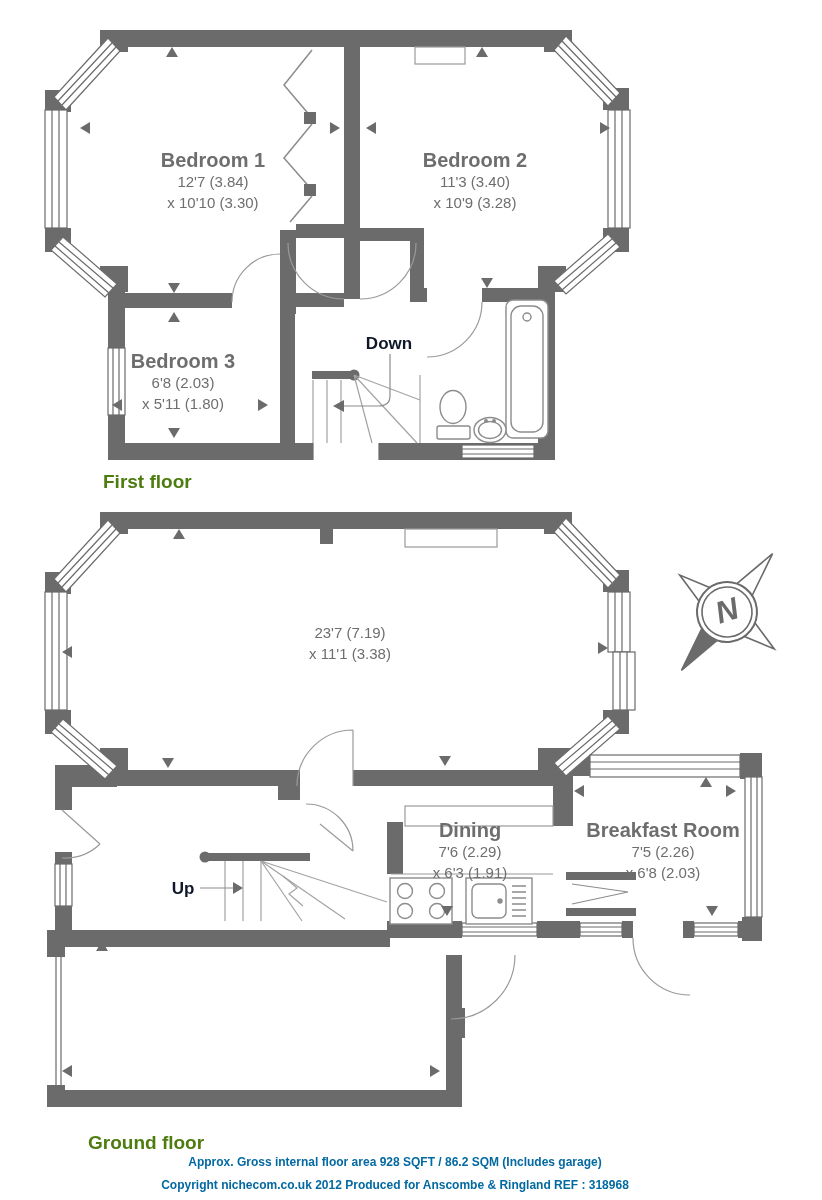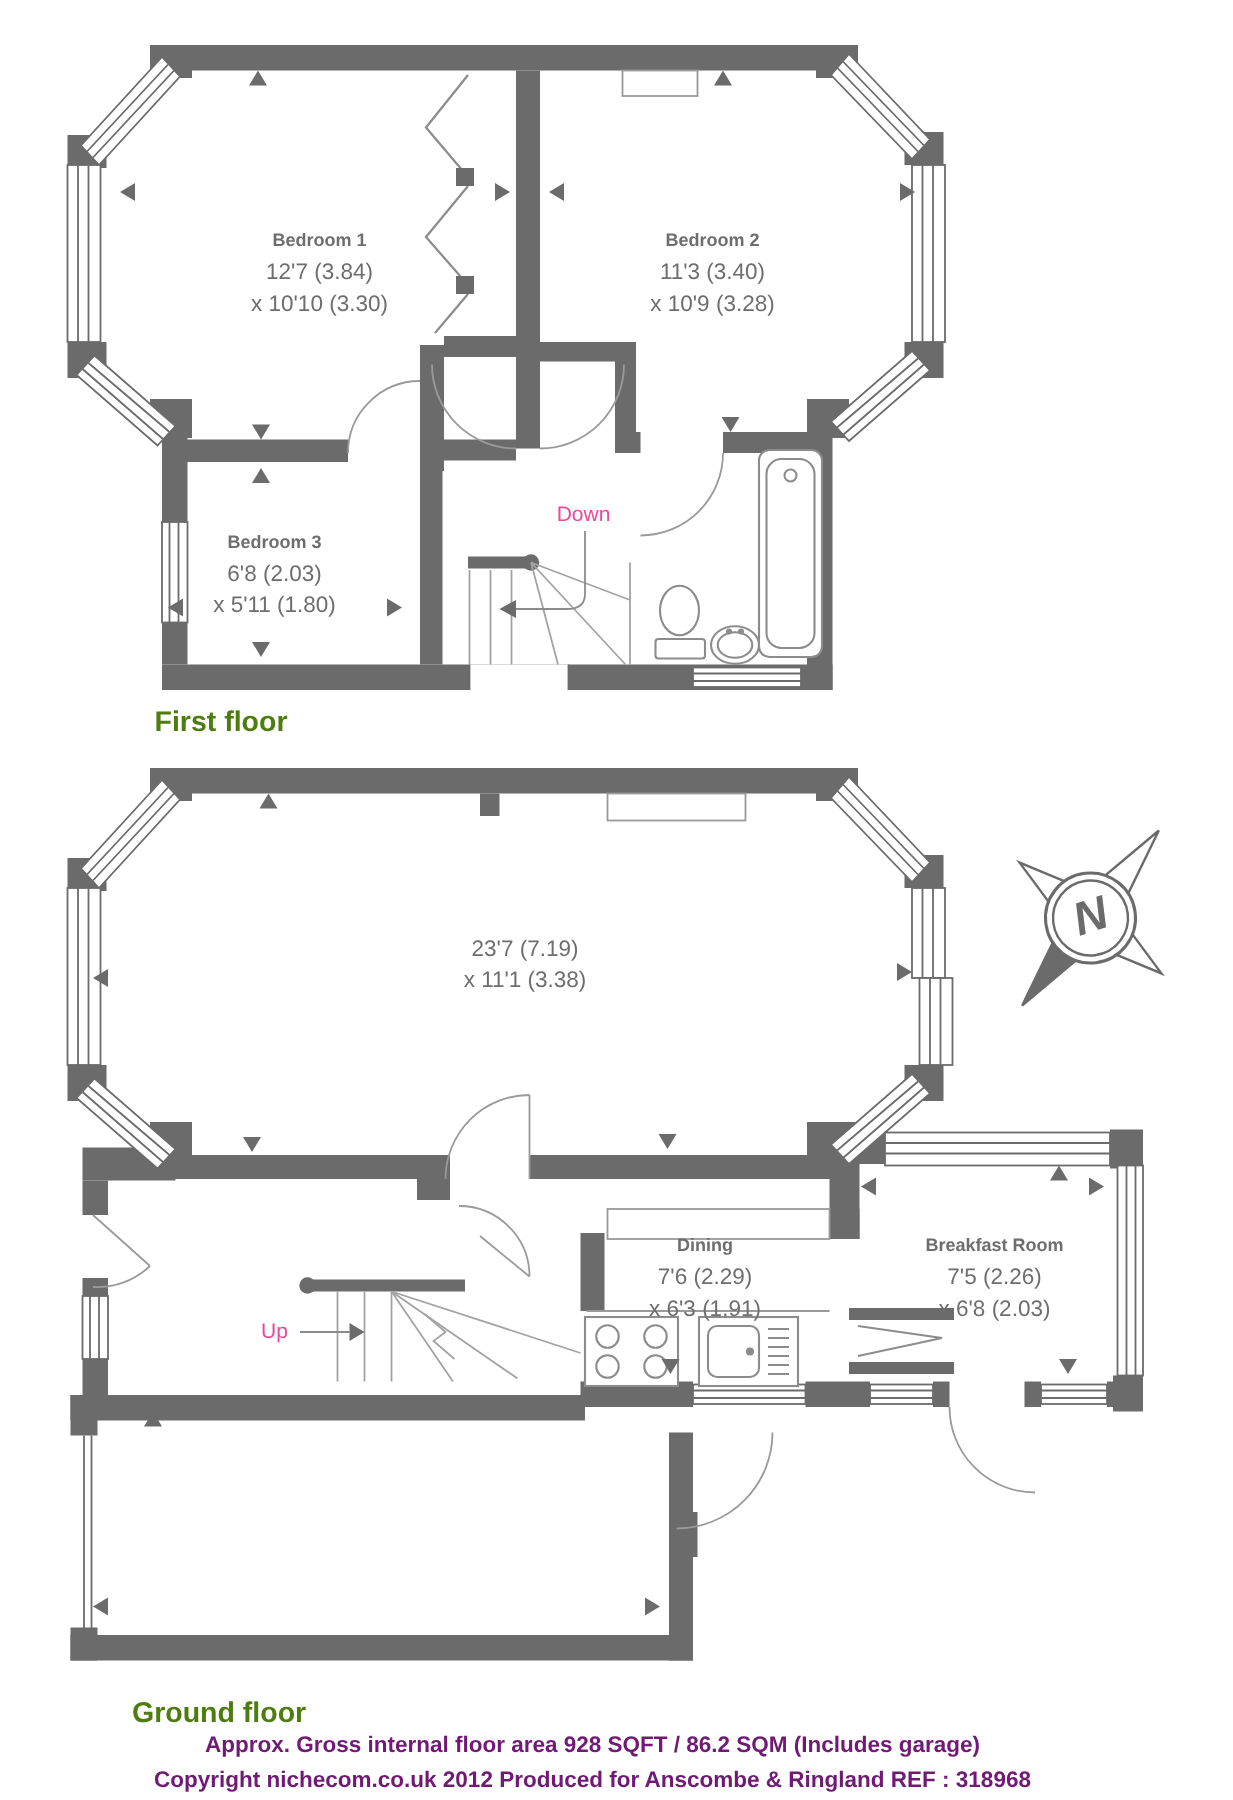--- a/index.html
+++ b/index.html
@@ -1,24 +1,24 @@
 <!DOCTYPE html>
 <html><head>
 <meta charset="utf-8">
 <style>
   html,body{margin:0;padding:0;background:#fff;}
   .page{position:relative;width:822px;height:1200px;background:#fff;overflow:hidden;
         font-family:"Liberation Sans",sans-serif;color:#6e6e6e;}
   .plan-svg{position:absolute;left:0;top:0;}
   .lbl{position:absolute;text-align:center;}
   .room-label{color:#6e6e6e;font-size:15px;line-height:21px;}
-  .room-label .rname{font-weight:bold;font-size:12px;}
-  .stair-label{color:#ec4899;font-weight:normal;font-size:14px;}
+  .room-label .rname{font-weight:bold;font-size:20px;}
+  .stair-label{color:#0f172a;font-weight:bold;font-size:17px;}
   .floor-title{color:#4d7c0f;font-weight:bold;font-size:19px;text-align:left;}
-  .footer-line{color:#701a75;font-weight:bold;font-size:15px;width:790px;left:0;}
+  .footer-line{color:#0369a1;font-weight:bold;font-size:12px;width:790px;left:0;}
   .compass-n{color:#6b6b6b;font-weight:bold;font-style:italic;font-size:31px;
              transform:rotate(-18deg);width:40px;}
 </style>
 </head>
 <body>
 
 <div class="page">
 
 <svg class="plan-svg" width="822" height="1200" viewBox="0 0 822 1200">
 

